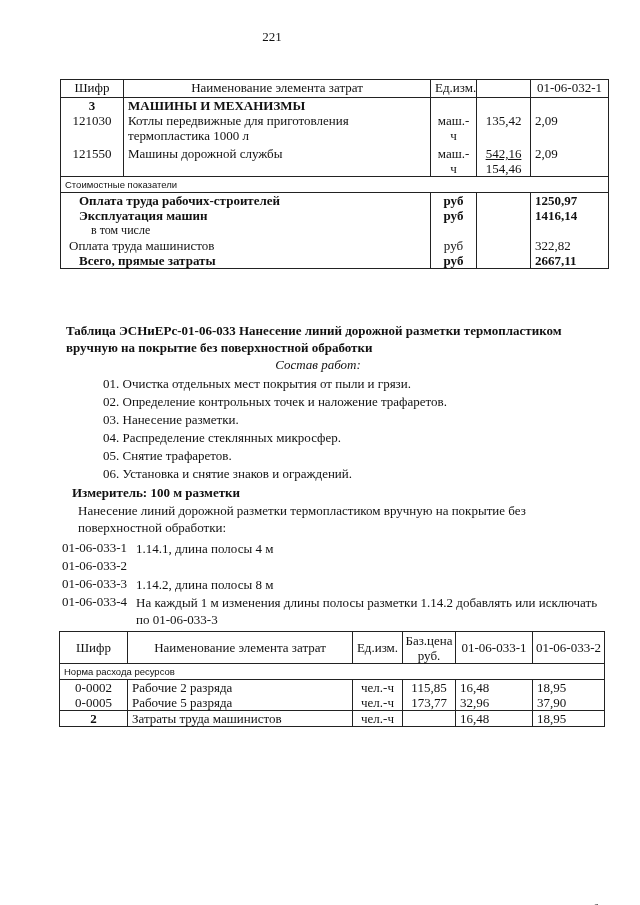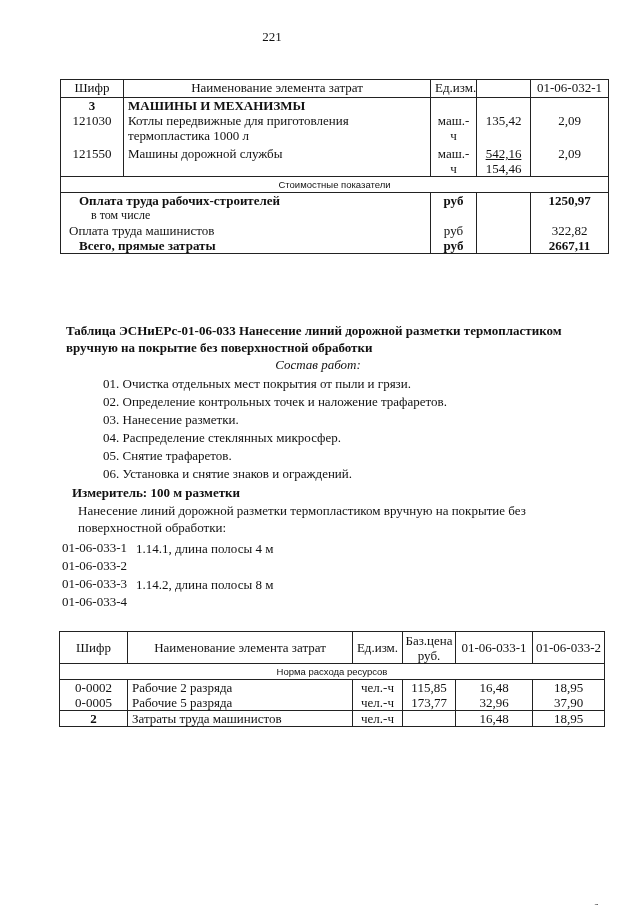--- a/index.html
+++ b/index.html
@@ -6,21 +6,21 @@
   body { width:640px; height:905px; position:relative; font-family:"Liberation Serif", serif; color:#111; font-size:13px; overflow:hidden; }
   .abs { position:absolute; }
   .pagenum { left:0; width:544px; top:29px; text-align:center; font-size:13px; }
   table { border-collapse:collapse; position:absolute; table-layout:fixed; }
   td { padding:0 4px; vertical-align:top; font-size:13px; line-height:15px; }
   .bl { border-left:1px solid #222; }
   .br { border-right:1px solid #222; }
   .bt { border-top:1px solid #222;margin-top:44px; }
   .bb { border-bottom:1px solid #222; }
   .c { text-align:center; }
-  .r { text-align:center; }
+  .r { text-align:left; }
   .b { font-weight:bold; }
   .sans { font-family:"Liberation Sans", sans-serif; font-size:9.5px; }
   .u { text-decoration:underline; }
   .title { left:66px; top:322px; width:540px; font-weight:bold; font-size:13px; line-height:17px; }
   .center-it { left:0; width:636px; top:357px; text-align:center; font-style:italic; font-size:13px; }
   .step { left:78px; font-size:13px;margin-left:25px; }
   .meas { left:72px; top:485px; font-weight:bold; font-size:13px; }
   .desc { left:78px; top:502px; width:520px; font-size:13px; line-height:17px; }
   .code-row { left:62px; font-size:13px; display:flex; }
   .code-row .code { width:74px; }
@@ -72,20 +72,26 @@
   <tr>
     <td colspan="5" class="bl br bb r sans">Стоимостные показатели</td>
   </tr>
   <tr>
     <td colspan="2" class="bl br b" style="padding-left:18px">Оплата труда рабочих-строителей</td>
     <td class="br c b">руб</td>
     <td class="br"></td>
     <td class="br r b">1250,97</td>
   </tr>
   <tr>
+    <td colspan="2" class="bl br b" style="padding-left:18px">Эксплуатация машин</td>
+    <td class="br c b">руб</td>
+    <td class="br"></td>
+    <td class="br r b">1416,14</td>
+  </tr>
+  <tr>
     <td colspan="2" class="bl br" style="padding-left:30px; font-size:12px">в том числе</td>
     <td class="br c"></td>
     <td class="br"></td>
     <td class="br r"></td>
   </tr>
   <tr>
     <td colspan="2" class="bl br" style="padding-left:8px">Оплата труда машинистов</td>
     <td class="br c">руб</td>
     <td class="br"></td>
     <td class="br r">322,82</td>
@@ -118,20 +124,21 @@
 </div>
 <div class="abs code-row" style="top:558px">
   <span class="code">01-06-033-2</span>
 </div>
 <div class="abs code-row" style="top:576px">
   <span class="code">01-06-033-3</span>
   <span class="text">1.14.2, длина полосы 8 м</span>
 </div>
 <div class="abs code-row" style="top:594px">
   <span class="code">01-06-033-4</span>
+  <span class="text" style="width:470px">На каждый 1 м изменения длины полосы разметки 1.14.2  добавлять или исключать по 01-06-033-3</span>
 </div>
 
 <table style="left:59px; top:631px; width:545px;">
   <colgroup>
       <col style="width:68px">
       <col style="width:225px">
       <col style="width:50px">
       <col style="width:53px">
       <col style="width:77px">
       <col style="width:72px">

